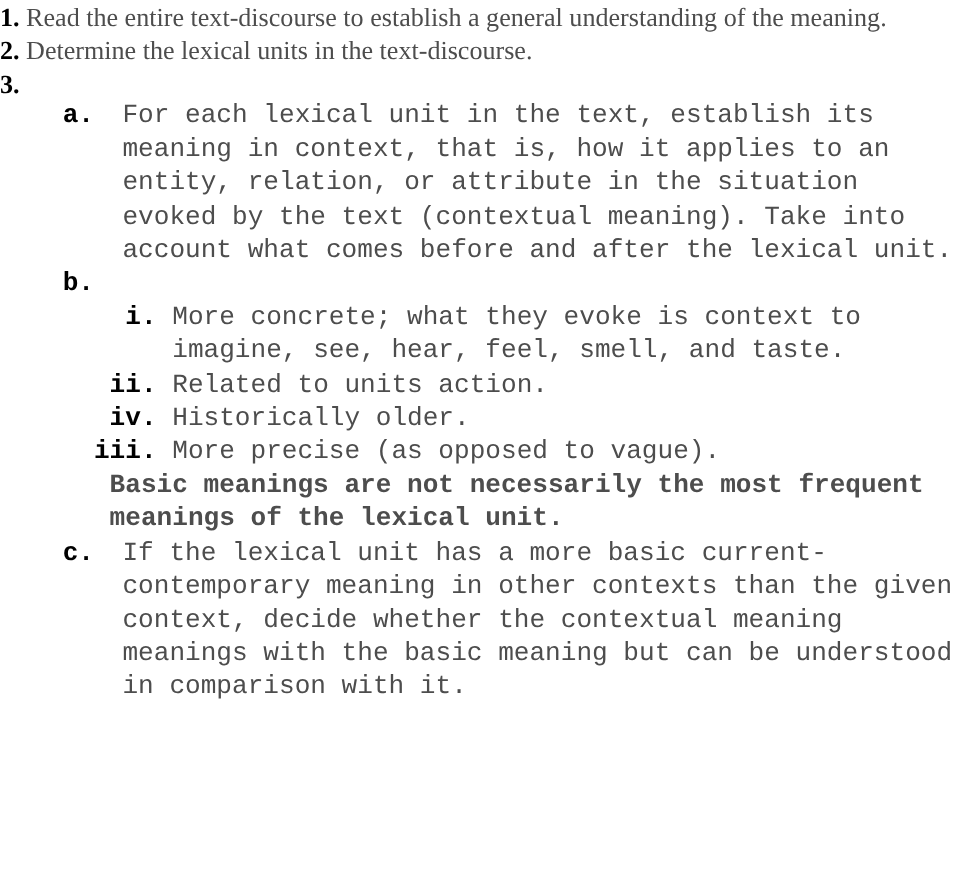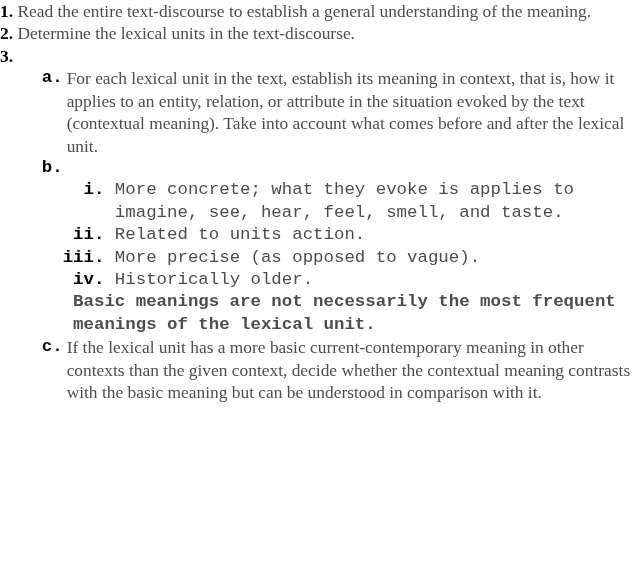--- a/index.html
+++ b/index.html
@@ -28,23 +28,22 @@
   .l2 {
     display: flex;
     align-items: flex-start;
   }
   .l2 > .marker {
     flex: 0 0 62.64px;
     text-align: right;
   }
   .l2 > .txt {
     flex: 1 1 auto;
-    margin-left: 4px;
+    margin-left: 19px;
     min-width: 0;
-    font-family: Liberation Serif, serif;
   }
   
   .l3 {
     display: flex;
     align-items: flex-start;
   }
   .l3 > .marker {
     flex: 0 0 104.4px;
     text-align: right;
   }
@@ -74,39 +73,39 @@
     <span class="marker">a.</span>
     <p class="txt">For each lexical unit in the text, establish its meaning in context, that is, how it applies to an entity, relation, or attribute in the situation evoked by the text (contextual meaning). Take into account what comes before and after the lexical unit.</p>
   </div>
 
   <div class="l2">
     <span class="marker">b.</span>
   </div>
 
   <div class="l3">
     <span class="marker">i.</span>
-    <p class="txt">More concrete; what they evoke is applies to imagine, see, hear, feel, smell, and taste.</p>
+    <p class="txt">More concrete; what they evoke is context to imagine, see, hear, feel, smell, and taste.</p>
   </div>
 
   <div class="l3">
     <span class="marker">ii.</span>
     <p class="txt">Related to units action.</p>
   </div>
 
   <div class="l3">
-    <span class="marker">iii.</span>
-    <p class="txt">More precise (as opposed to vague).</p>
+    <span class="marker">iv.</span>
+    <p class="txt">Historically older.</p>
   </div>
 
   <div class="l3">
-    <span class="marker">iv.</span>
-    <p class="txt">Historically older.</p>
+    <span class="marker">iii.</span>
+    <p class="txt">More precise (as opposed to vague).</p>
   </div>
 
   <p class="note">Basic meanings are not necessarily the most frequent meanings of the lexical unit.</p>
 
   <div class="l2">
     <span class="marker">c.</span>
-    <p class="txt">If the lexical unit has a more basic current-contemporary meaning in other contexts than the given context, decide whether the contextual meaning contrasts with the basic meaning but can be understood in comparison with it.</p>
+    <p class="txt">If the lexical unit has a more basic current-contemporary meaning in other contexts than the given context, decide whether the contextual meaning meanings with the basic meaning but can be understood in comparison with it.</p>
   </div>
 
 
 </main>
 
 </body></html>

